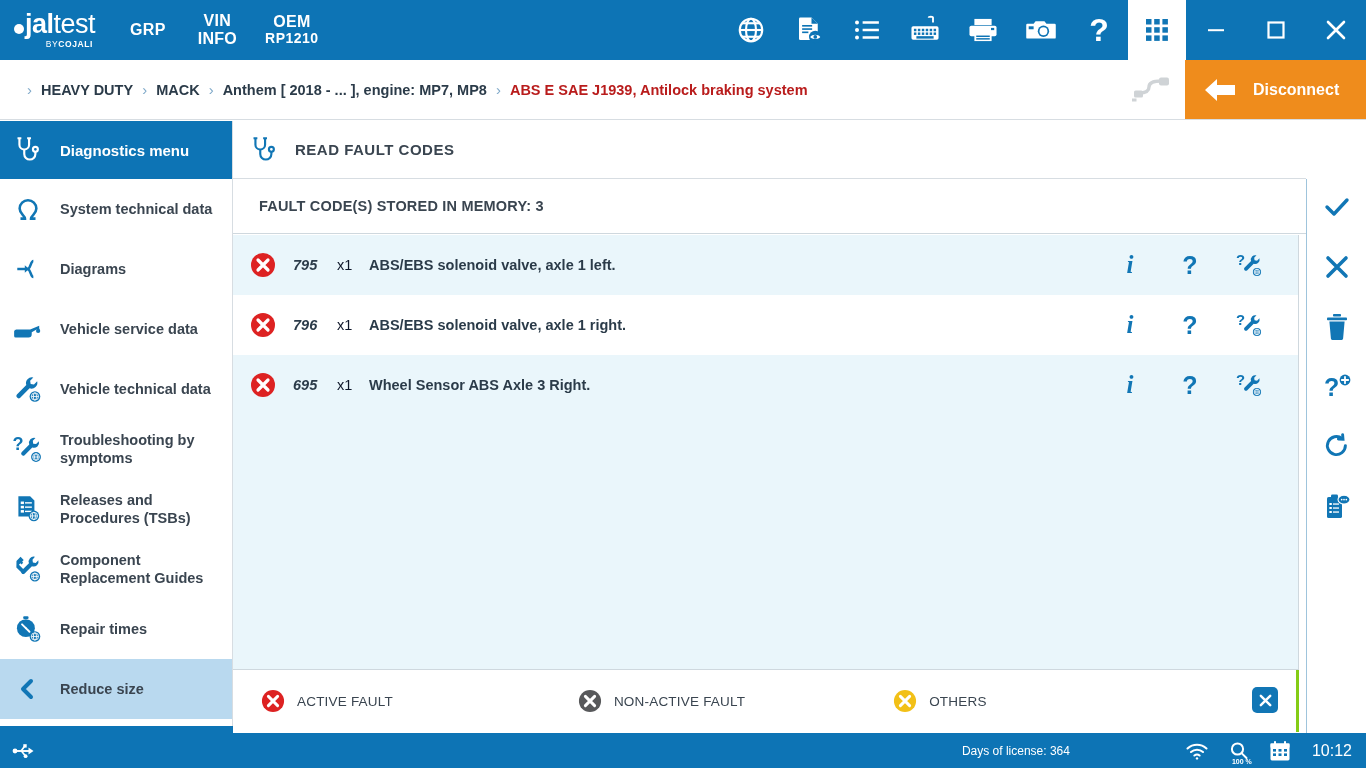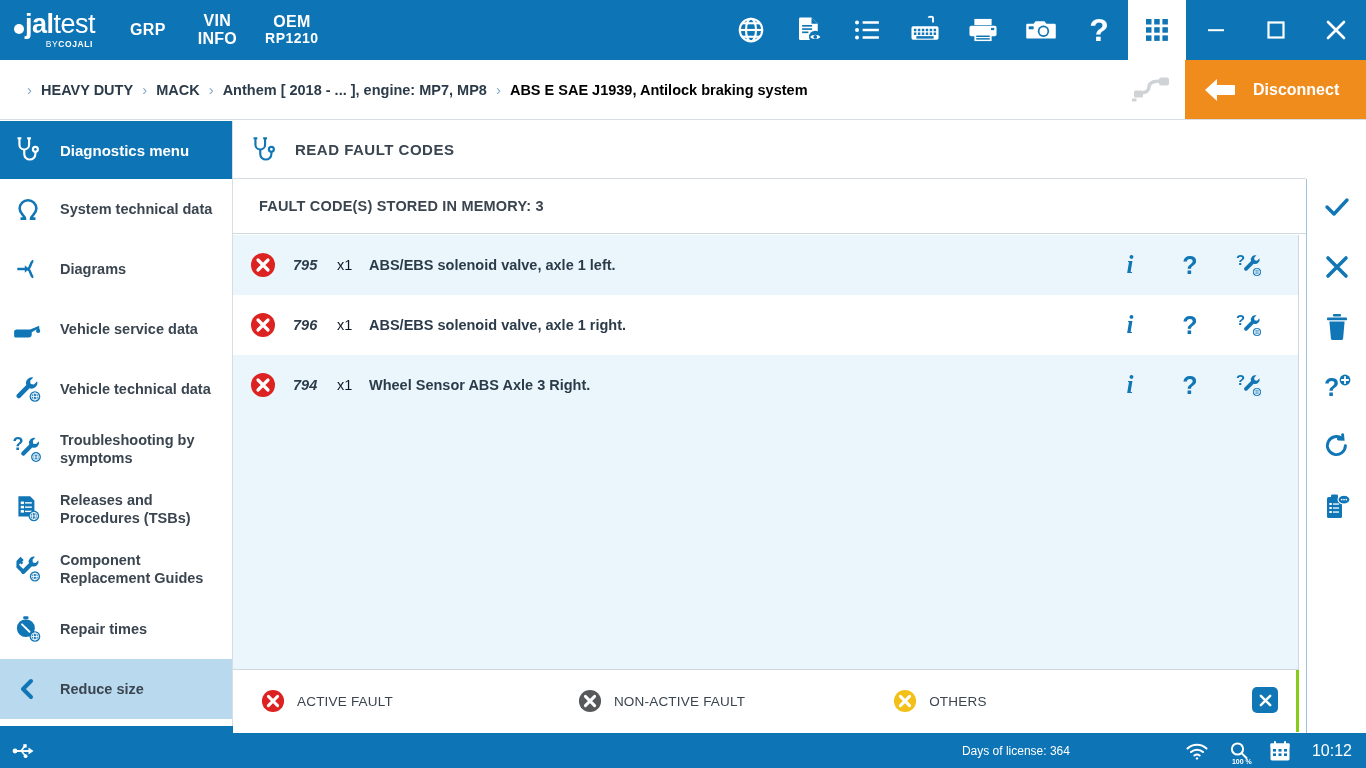--- a/index.html
+++ b/index.html
@@ -56,21 +56,21 @@
   }
 
   
   .crumbbar {
     position: absolute; left: 0; top: 60px; width: 1366px; height: 60px;
     background: #ffffff; display: flex; align-items: center;
     border-bottom: 1px solid #d7dde2;
   }
   .crumbs { display: flex; align-items: center; padding-left: 18px; }
   .crumb {
-    font-size: 14.5px; font-weight: 700; color: #000000; white-space: nowrap;
+    font-size: 14.5px; font-weight: 700; color: #b91c1c; white-space: nowrap;
   }
   .crumb.link { color: #2b3b49; }
   .chev {
     color: #7fa9c9; font-size: 15px; margin: 0 9px; font-weight: 400;
   }
   .cable-icon {
     position: absolute; right: 181px; top: 0; width: 66px; height: 59px;
     display: flex; align-items: center; justify-content: center;
   }
   .disconnect {
@@ -611,21 +611,21 @@
       </span>
     </div>
 
     <div class="frow">
       <span class="sev">
         <svg width="26" height="26" viewBox="0 0 26 26">
           <circle cx="13" cy="13" r="12" fill="#dd2222"></circle>
           <path d="M8 8 L18 18 M18 8 L8 18" stroke="#fff" stroke-width="3.2" stroke-linecap="round"></path>
         </svg>
       </span>
-      <span class="code">794</span>
+      <span class="code">695</span>
       <span class="mult">x1</span>
       <span class="desc">Wheel Sensor ABS Axle 3 Right.</span>
       <span class="acts">
         <span class="act">
             <span class="ichar">i</span>
           </span>
         <span class="act">
             <span class="qchar">?</span>
           </span>
         <span class="act">

